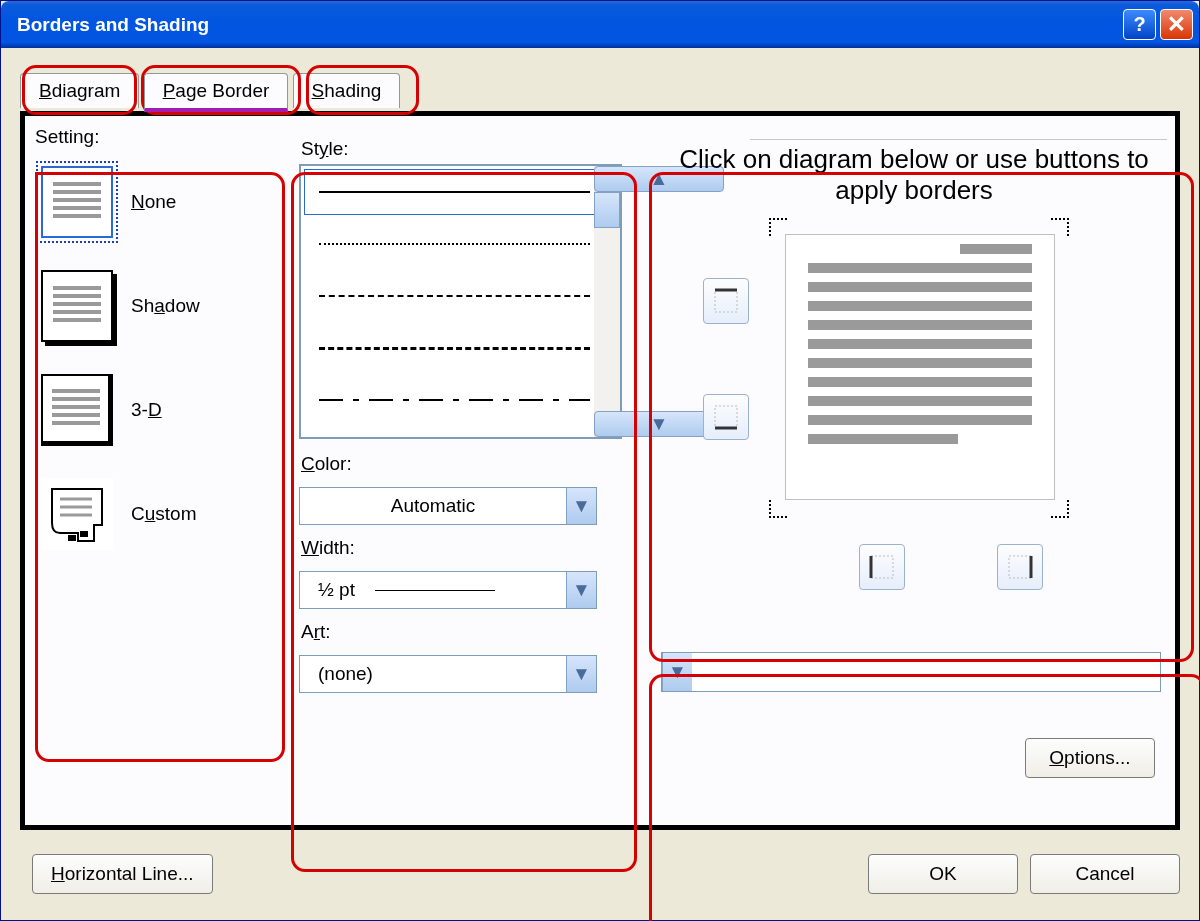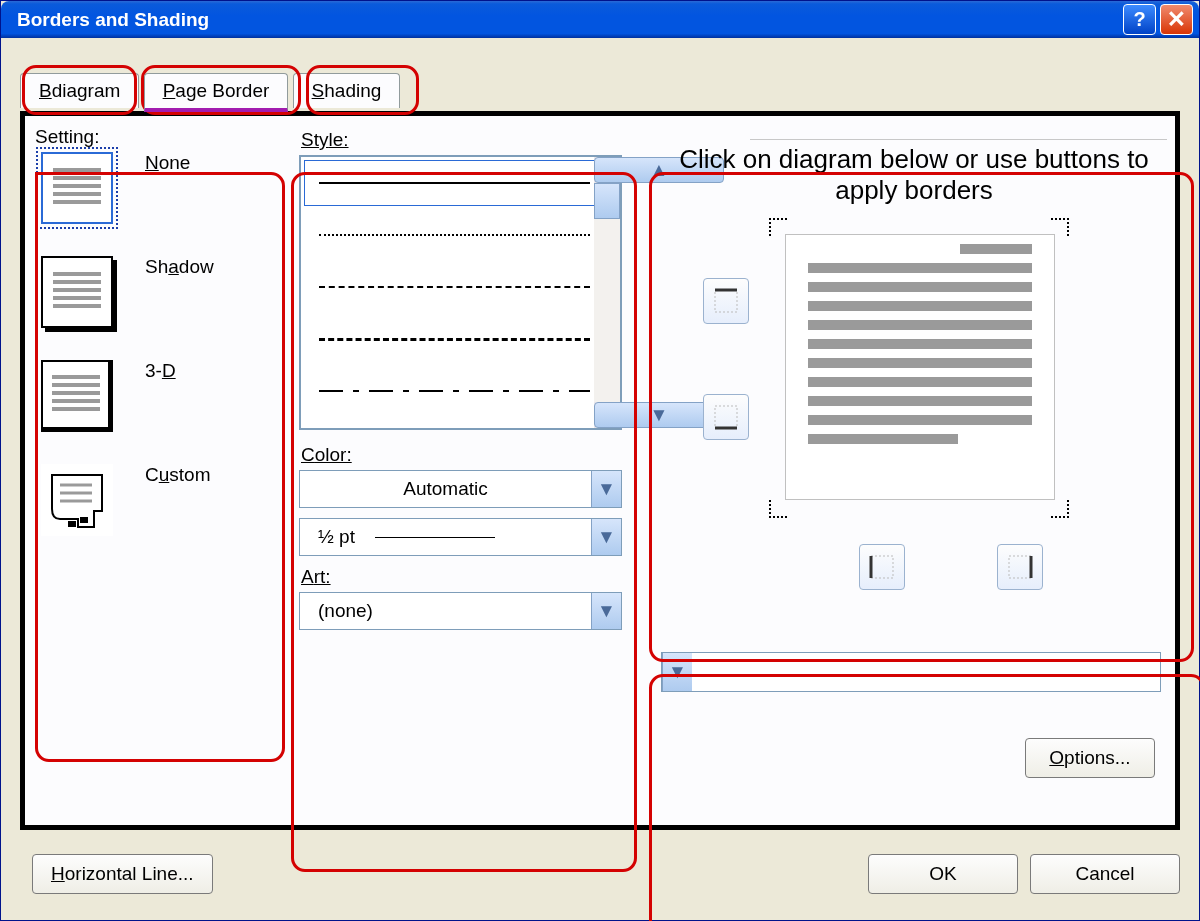--- a/index.html
+++ b/index.html
@@ -3,21 +3,21 @@
 <meta charset="utf-8">
 <style>
   * { box-sizing: border-box; margin: 0; padding: 0; font-family: Tahoma, sans-serif; font-size: 19px; }
   body { background: #444; }
   .dialog {
     width: 1200px; height: 921px; position: relative;
     background: #ece9d8;
     border: 1px solid #00138c;
   }
   .titlebar {
-    height: 37px;
+    height: 47px;
     background: linear-gradient(to bottom, #2a6ad6 0%, #0a5bdb 8%, #0255e0 40%, #0255e0 88%, #0031a0 100%);
     display: flex; align-items: center; padding: 0 6px 0 16px;
     color: #fff; font-weight: bold; font-size: 23px;
     border-radius: 8px 8px 0 0;
   }
   .titlebar .spacer { flex: 1; }
   .tb-btn {
     width: 33px; height: 31px; margin-left: 4px;
     border-radius: 4px; display: flex; align-items: center; justify-content: center;
     color: #fff; font-weight: bold; font-size: 20px;
@@ -46,34 +46,34 @@
   .panel {
     position: absolute; left: 14px; right: 14px; top: 63px; bottom: 85px;
     border: 5px solid #000000; background: #fcfcfe; padding-left: 18px;
   }
 
   .redring { border: 3px solid #d40202; border-radius: 14px; position: absolute; }
 
   
   .setting-col { position: absolute; left: 6px; top: 10px; width: 240px; }
   .setting-col .hdr { padding-left: 4px; }
-  .setting-item { display:flex; height: 100px; margin-top: 4px; gap: 14px;}
+  .setting-item { display:flex; align-items: center; height: 100px; margin-top: 4px;}
   .setting-icon {
     width: 72px; height: 72px; margin: 0 18px 0 10px;
     border: 2px solid #7a7a7a; background: #fff; position: relative;
     display:flex; align-items:center; justify-content:center;
   }
   .setting-icon.selected { outline: 2px dotted #1c3faa; outline-offset: 3px; border-color:#2a6ad6;}
   .doc-lines { width: 48px; height: 48px; }
   .doc-lines div { height: 4px; background: #9a9a9a; margin: 4px 0; }
   .setting-item .lbl .u{ text-decoration: underline;}
 
   
   .mid-col { position: absolute; left: 270px; top: 10px; width: 335px; }
-  .mid-col .hdr { margin: 3px 0 4px 6px; text-decoration: underline; }
+  .mid-col .hdr { margin: 12px 0 4px 6px; }
   .mid-col .hdr .u { text-decoration: underline;}
   .style-list {
     border: 2px solid #7e9db9; background: #fff; height: 275px; width: 323px;
     position: relative; margin-left: 4px;
   }
   .style-list .row { height: 52px; display:flex; align-items:center; padding: 0 30px 0 18px;}
   .style-list .row.sel { outline: 1px solid #2a6ad6; outline-offset: -4px;}
   .stline { flex:1; }
   .st-solid { border-bottom: 2px solid #000; }
   .st-dotted { border-bottom: 2px dotted #000; }
@@ -81,21 +81,21 @@
   .st-dash { height: 0; border-bottom: 3px dashed #000; }
   .st-dashdot { height: 2px; background-image: repeating-linear-gradient(to right,#000 0 24px,transparent 24px 34px,#000 34px 40px,transparent 40px 50px);}
   .scroll {
     position:absolute; right:0; top:0; bottom:0; width: 26px;
     background: #ebe9ed; display:flex; flex-direction:column;
   }
   .scroll .btn { height: 26px; background: linear-gradient(#d6e5fb,#aecbef); border: 1px solid #84a2c6; display:flex;align-items:center;justify-content:center;color:#4a6a99;}
   .scroll .track { flex:1; background: #f3f1ee;}
   .scroll .thumb { height: 36px; background: linear-gradient(#d6e5fb,#aecbef); border:1px solid #84a2c6;}
   .combo {
-    width: 323px; height: 38px; margin: 4px 0 10px 4px;
+    width: 298px; height: 38px; margin: 12px 0 10px 4px;
     border: 1px solid #7e9db9; background: #fff; display:flex; align-items:center;
     position: relative;
   }
   .combo .txt { flex:1; text-align:center; }
   .combo .txt.left { text-align:left; padding-left: 18px;}
   .combo .chev {
     width: 30px; height: 100%; background: linear-gradient(#d6e5fb,#aecbef);
     border-left: 1px solid #84a2c6; display:flex;align-items:center;justify-content:center;color:#4a6a99;
   }
   .width-line { display:inline-block; width: 120px; border-bottom: 1px solid #000; margin-left: 20px; vertical-align: middle;}
@@ -256,20 +256,21 @@
             <div class="btn">▼</div>
           </div>
         </div>
 
         <div class="hdr" style="margin-top:14px"><span class="u">C</span>olor:</div>
         <div class="combo">
           <div class="txt">Automatic</div>
           <div class="chev">▼</div>
         </div>
 
+        <div class="hdr"><span class="u">W</span>idth:</div>
         <div class="combo">
           <div class="txt left"><span>½ pt</span><span class="width-line"></span></div>
           <div class="chev">▼</div>
         </div>
 
         <div class="hdr">A<span class="u">r</span>t:</div>
         <div class="combo">
           <div class="txt left">(none)</div>
           <div class="chev">▼</div>
         </div>

